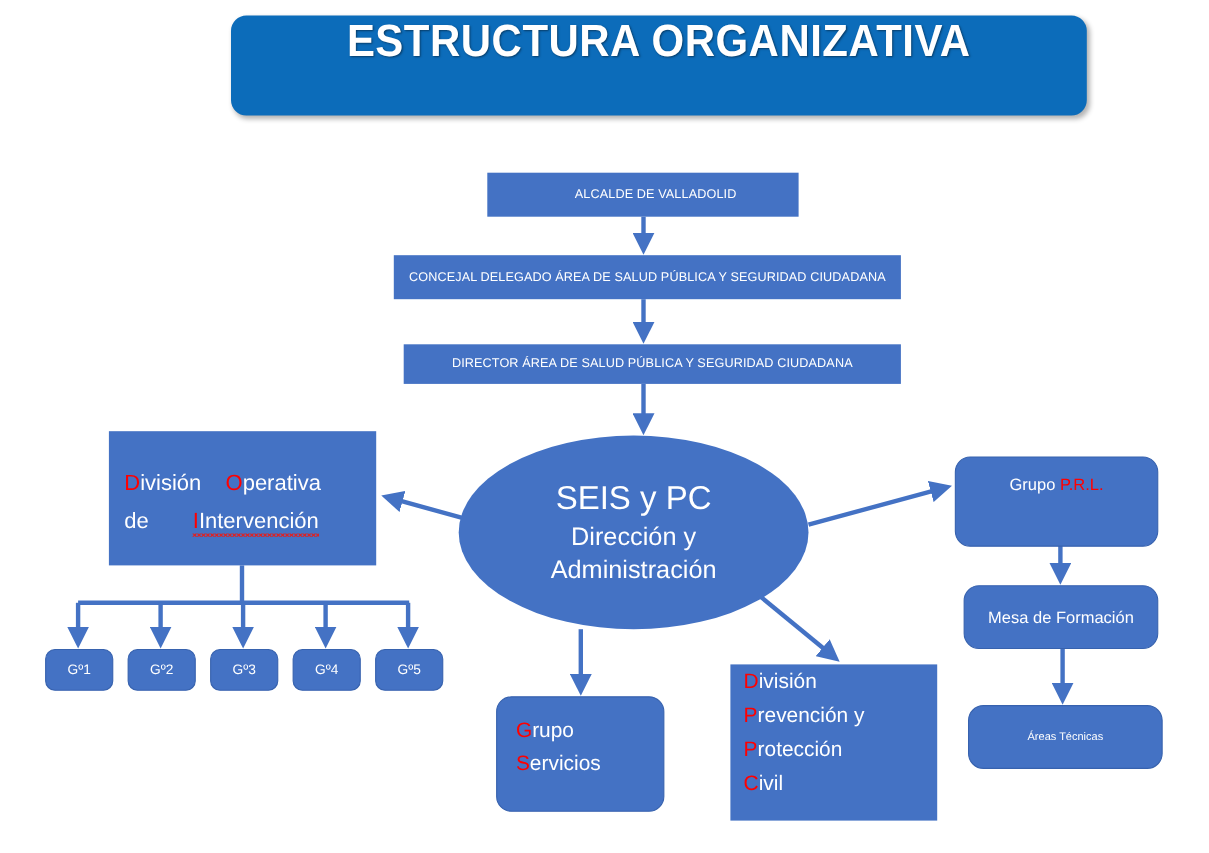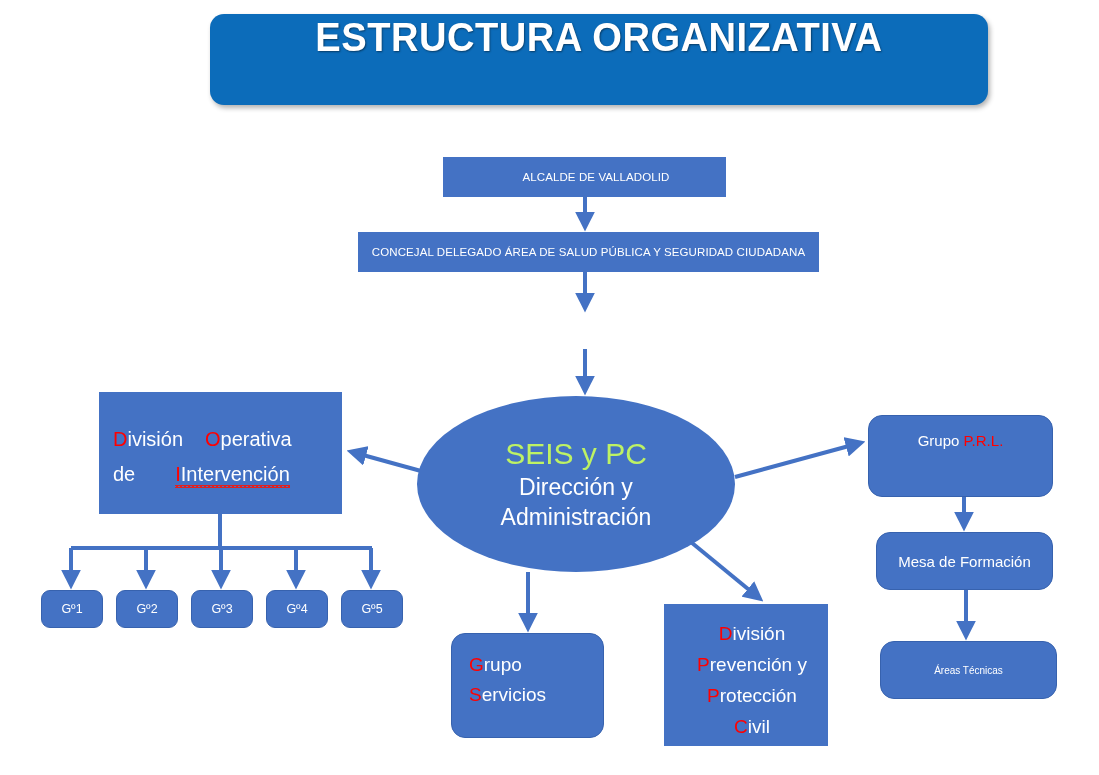--- a/index.html
+++ b/index.html
@@ -108,21 +108,21 @@
     width: 318px; height: 176px;
     background: #4472c4;
     border-radius: 50%;
     display: flex;
     flex-direction: column;
     align-items: center;
     justify-content: center;
     color: #ffffff;
   }
   .seis-title {
-    color: #bef264;
+    color: #ffffff;
     font-size: 30px;
     line-height: 34px;
     margin-bottom: 1px;
   }
   .seis-sub {
     font-size: 23px;
     line-height: 30px;
     text-align: center;
   }
 
@@ -158,24 +158,24 @@
   
   #node-gsg {
     left: 451px; top: 633px; width: 153px; height: 105px;
     display: block;
     padding: 16px 0 0 17px;
     text-align: left;
   }
   .gsg-line { font-size: 19px; line-height: 30px; white-space: nowrap; }
 
   #node-dppc {
-    left: 664px; top: 604px; width: 164px; height: 142px;
+    left: 664px; top: 604px; width: 188px; height: 142px;
     display: block;
-    padding: 14px 0 0 12px;
-    text-align: center;
+    padding: 0 0 0 12px;
+    text-align: left;
   }
   .dppc-line { font-size: 19px; line-height: 31px; white-space: nowrap; }
 
   
   .connector {
     position: absolute;
     left: 0; top: 0;
     width: 1099px; height: 775px;
     pointer-events: none;
   }
@@ -221,20 +221,23 @@
   </svg>
 
   <div id="node-alcalde" class="node sharp">
     <span class="chain-label">ALCALDE DE VALLADOLID</span>
   </div>
 
   <div id="node-concejal" class="node sharp">
     <span class="chain-label">CONCEJAL DELEGADO ÁREA DE SALUD PÚBLICA Y SEGURIDAD CIUDADANA</span>
   </div>
 
+  <div id="node-director" class="node sharp">
+    <span class="chain-label">DIRECTOR  ÁREA DE SALUD PÚBLICA Y SEGURIDAD CIUDADANA</span>
+  </div>
 
   <div id="node-division-operativa" class="node sharp">
     <div class="div-op-line">
       <span class="red">D</span><span>ivisión</span><span class="sp-wide"></span><span class="red">O</span><span>perativa</span>
     </div>
     <div class="div-op-line">
       <span>de</span><span class="sp-wide2"></span><span class="misspell"><span class="red">I</span><span>Intervención</span></span>
     </div>
   </div>
 

